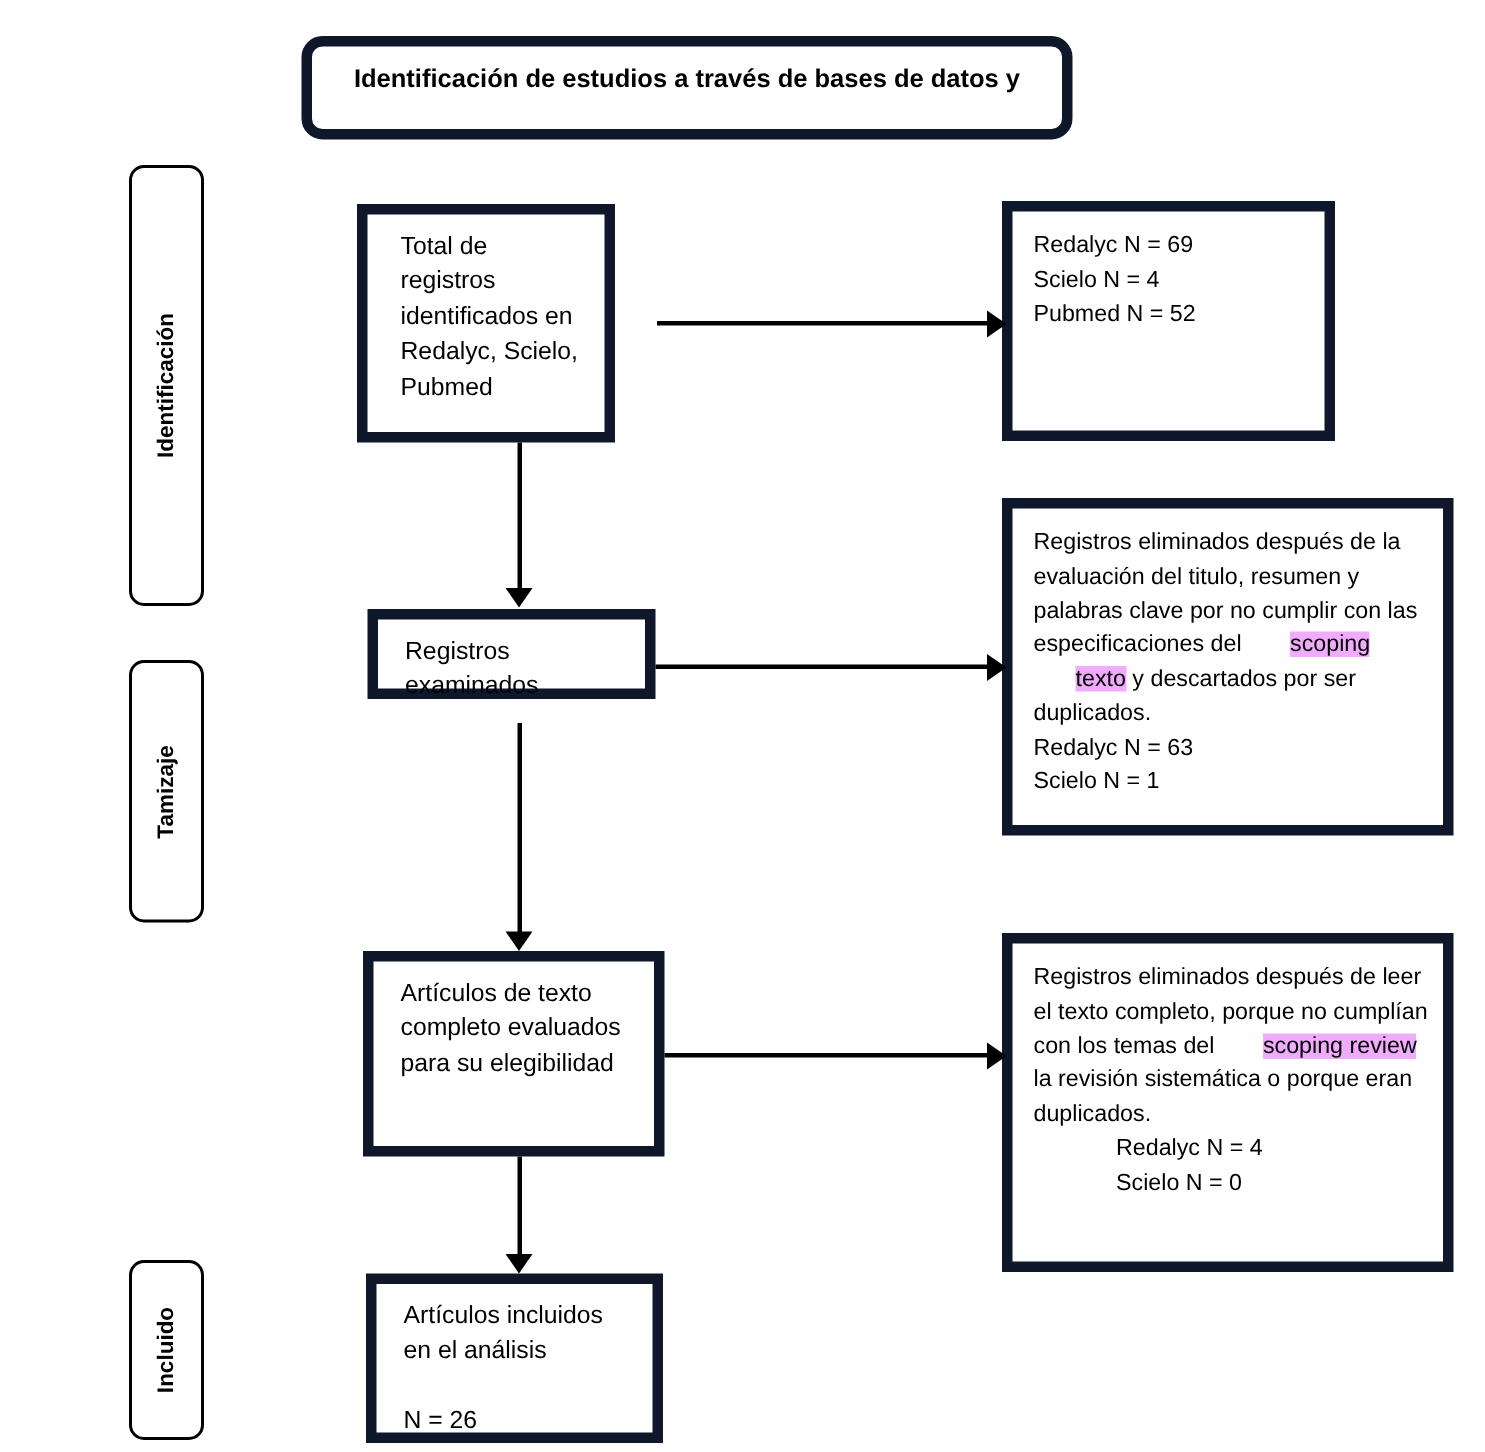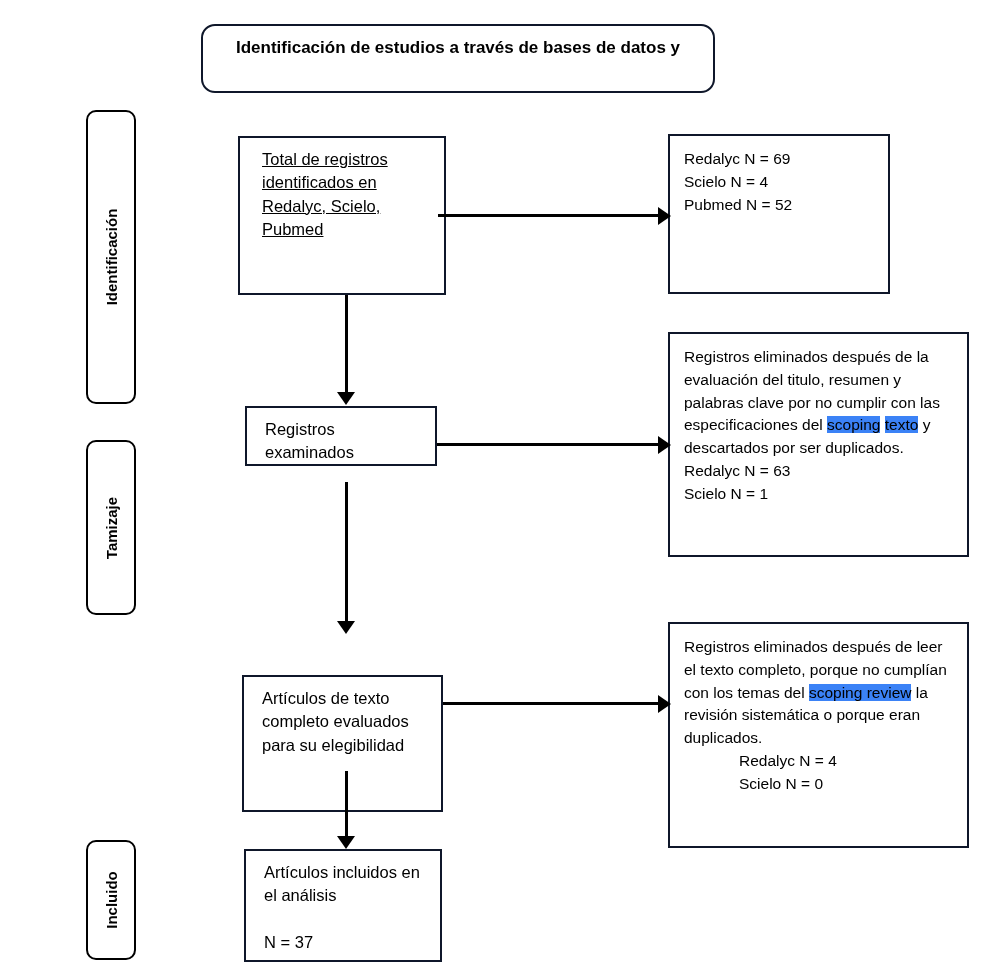--- a/index.html
+++ b/index.html
@@ -15,21 +15,21 @@
     position: relative;
     width: 990px;
     height: 968px;
     background: #ffffff;
     overflow: hidden;
   }
   .abs { position: absolute; box-sizing: border-box; }
 
   
   .box {
-    border: 2px solid #0f172a;
+    border: 7px solid #0f172a;
     background: #ffffff;
   }
   .box-round {
     border-radius: 14px;
   }
   .stage-box {
     border: 2px solid #000000;
     background: #ffffff;
     border-radius: 10px;
   }
@@ -64,21 +64,22 @@
   }
   .note-text {
     font-size: 15.5px;
     line-height: 1.47;
     padding: 12px 10px 0 14px;
   }
   .note-text p { margin: 0 0 0 0; }
   .note-text p.gap { }
   .note-text p.indent { padding-left: 55px; }
   .hl {
-    background: #3b82f6;
+    background: #f0abfc;
+    margin-left: 28px;
   }
 
   
   .vline {
     background: #000000;
     width: 3px;
   }
   .hline {
     background: #000000;
     height: 3px;
@@ -110,21 +111,21 @@
   </div>
 
   <div class="abs stage-box" style="left:86px; top:440px; width:50px; height:175px;">
     <span class="stage-label">Tamizaje</span>
   </div>
 
   <div class="abs stage-box" style="left:86px; top:840px; width:50px; height:120px;">
     <span class="stage-label">Incluido</span>
   </div>
 
-  <div class="abs box" style="left:238px; top:136px; width:208px; height:159px;text-decoration:underline;">
+  <div class="abs box" style="left:238px; top:136px; width:172px; height:159px;">
     <div class="body-text">Total de registros identificados en  Redalyc, Scielo, Pubmed</div>
   </div>
 
   <div class="abs box" style="left:668px; top:134px; width:222px; height:160px;">
     <div class="note-text">
       <p>Redalyc N = 69</p>
       <p class="gap">Scielo N = 4</p>
       <p class="gap">Pubmed N = 52</p>
     </div>
   </div>
@@ -146,37 +147,37 @@
       <p class="gap">Scielo N = 1</p>
     </div>
   </div>
 
   <div class="abs hline" style="left:437px; top:443px; width:226px;"></div>
   <div class="abs arrow-right" style="left:658px; top:436px;"></div>
 
   <div class="abs vline" style="left:345px; top:482px; width:3px; height:142px;"></div>
   <div class="abs arrow-down" style="left:337px; top:621px;"></div>
 
-  <div class="abs box" style="left:242px; top:634px; width:201px; height:137px;margin-top:41px;">
+  <div class="abs box" style="left:242px; top:634px; width:201px; height:137px;">
     <div class="body-text tight">Artículos de texto completo evaluados para su elegibilidad</div>
   </div>
 
   <div class="abs box" style="left:668px; top:622px; width:301px; height:226px;">
     <div class="note-text">
       <p><span>Registros eliminados después de leer el texto completo, porque no cumplían con los temas del </span><span class="hl">scoping review</span><span> la revisión sistemática o porque eran duplicados.</span></p>
       <p class="gap indent">Redalyc N = 4</p>
       <p class="gap indent">Scielo N = 0</p>
     </div>
   </div>
 
   <div class="abs hline" style="left:443px; top:702px; width:220px;"></div>
   <div class="abs arrow-right" style="left:658px; top:695px;"></div>
 
   <div class="abs vline" style="left:345px; top:771px; width:3px; height:68px;"></div>
   <div class="abs arrow-down" style="left:337px; top:836px;"></div>
 
   <div class="abs box" style="left:244px; top:849px; width:198px; height:113px;">
     <div class="body-text tight">Artículos incluidos en el análisis
 
-N = 37</div>
+N = 26</div>
   </div>
 
 </div>
 
 </body></html>

